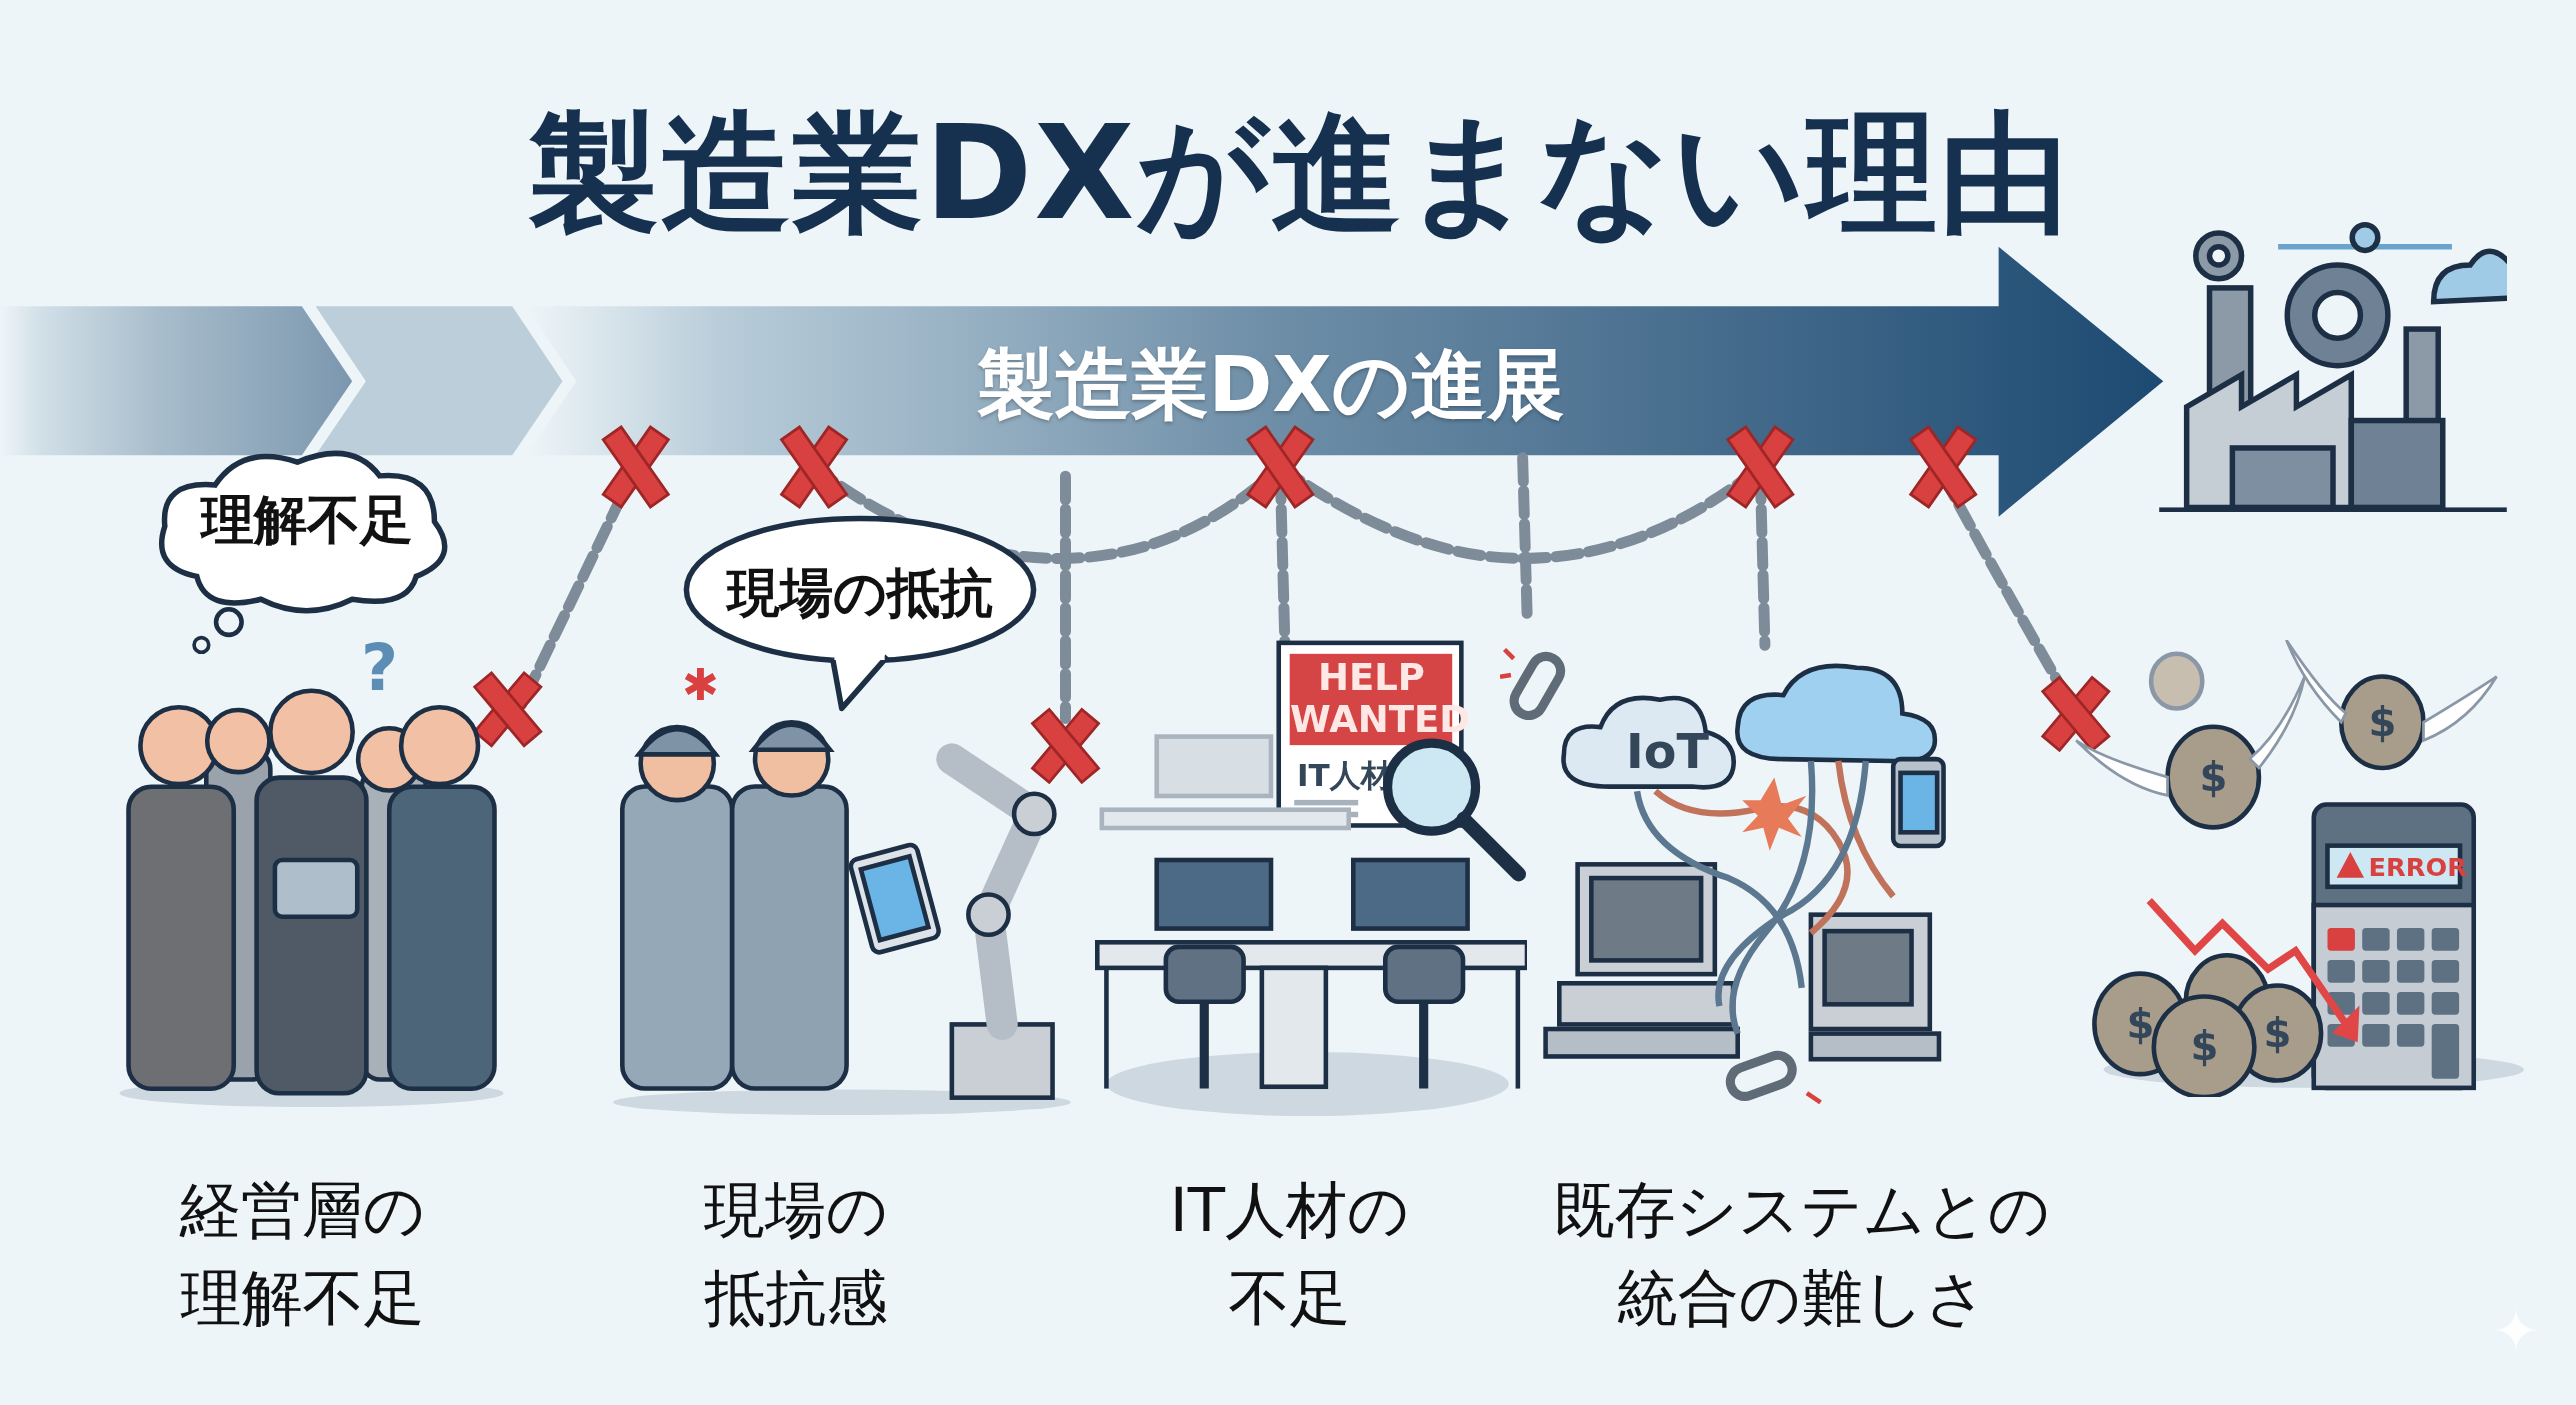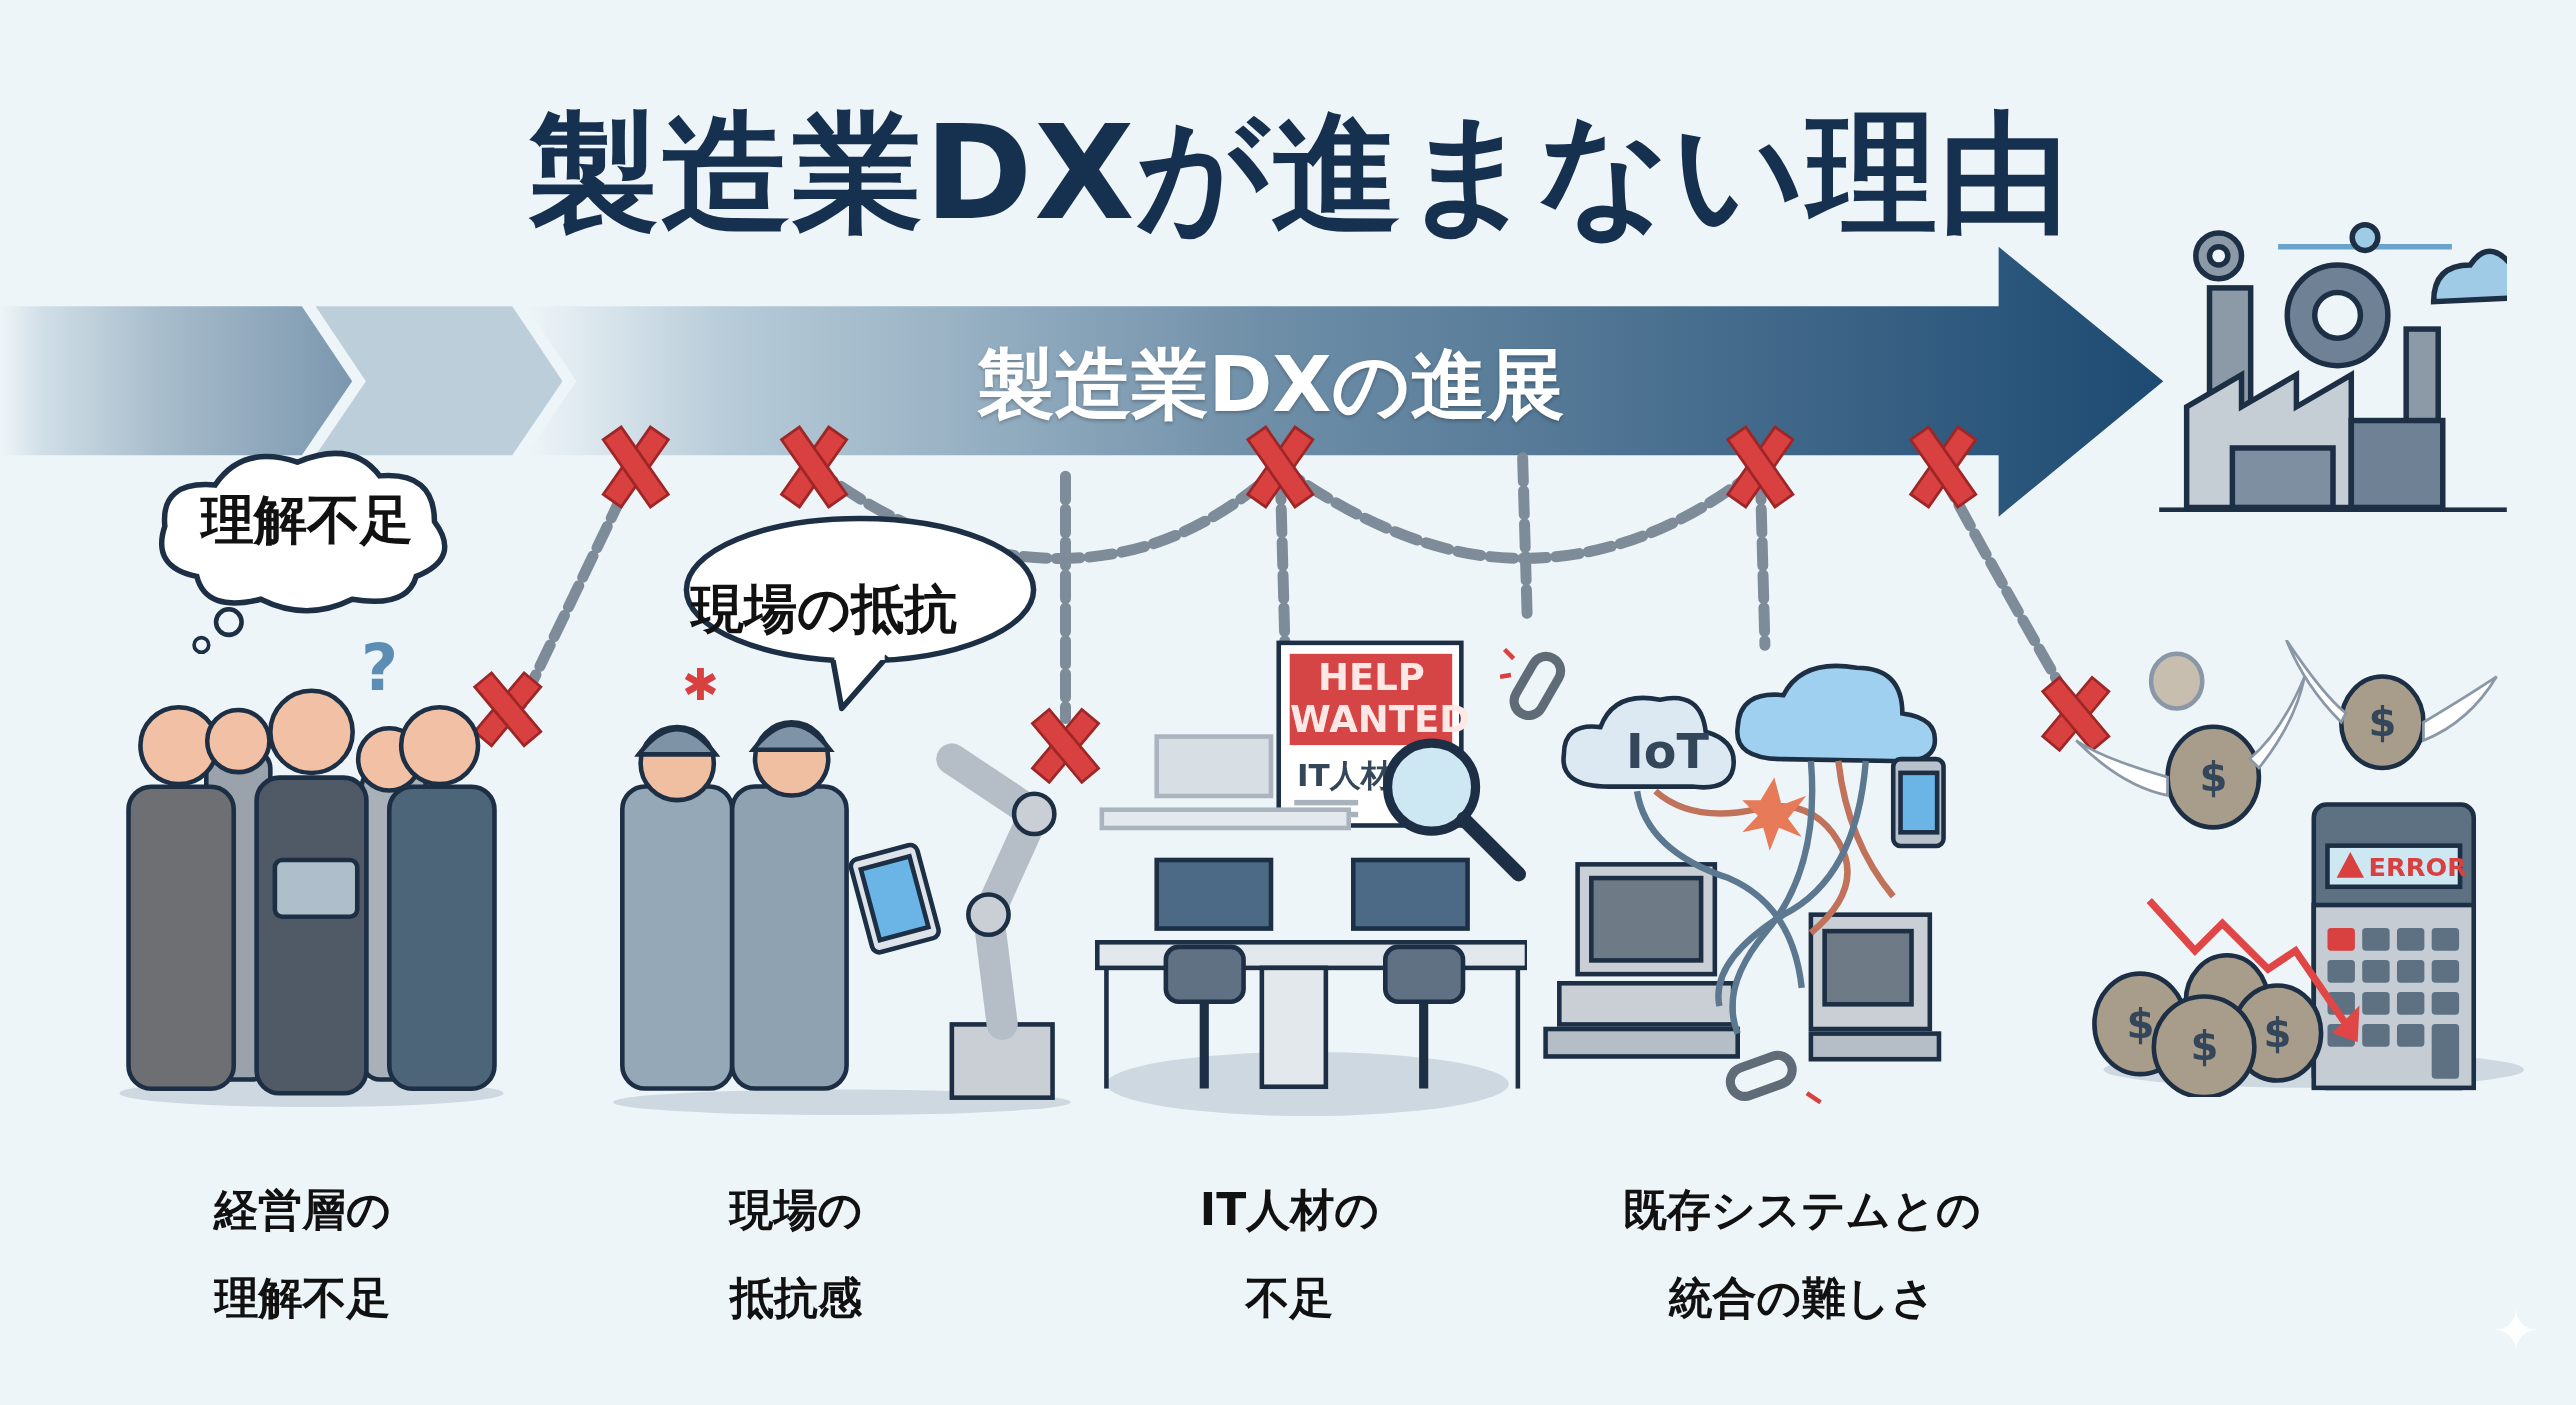--- a/index.html
+++ b/index.html
@@ -19,21 +19,21 @@
   .arrow-label {
     left:896px; top:334px; width:750px; text-align:center;
     font-size:77px; font-weight:bold; color:#ffffff;
     text-shadow:0 1.8px 3.7px rgba(0,0,0,.25);
   }
   
   .cloud-text { font-size:53px; font-weight:bold; color:#111; }
   .bubble-text { font-size:53px; font-weight:bold; color:#111; }
   
   .caption {
-    top:1166px; text-align:center; font-size:44px; font-weight:bold;
+    top:1166px; text-align:center; font-size:61px; font-weight:normal;
     color:#111; line-height:88px; white-space:nowrap;
   }
   .caption span { display:block; }
   .sign-text { font-weight:bold; color:#fde8e6; text-align:center; font-size:37px; line-height:42px; }
 </style>
 </head>
 <body>
 
 <div class="abs title">製造業DXが進まない理由</div>
 
@@ -143,21 +143,21 @@
     <circle cx="360" cy="75" r="42" fill="#f2c1a5"></circle>
     <rect x="180" y="200" width="90" height="62" rx="8" fill="#aebfcb"></rect>
   </g>
 </svg>
 
 <svg class="abs" style="left:677px;top:512px" width="366" height="201" viewBox="0 0 400 220">
   <ellipse cx="200" cy="85" rx="190" ry="78" fill="#fff" stroke="#1d2f45" stroke-width="6"></ellipse>
   <path d="M170 160 L180 215 L230 158" fill="#fff" stroke="#1d2f45" stroke-width="6" stroke-linejoin="round"></path>
   <rect x="172" y="150" width="55" height="12" fill="#fff"></rect>
 </svg>
-<div class="abs bubble-text" style="left:691px;top:574px;width:338px;text-align:left">現場の抵抗</div>
+<div class="abs bubble-text" style="left:691px;top:558px;width:338px;text-align:center">現場の抵抗</div>
 <div class="abs" style="left:682px;top:659px;font-size:44px;color:#d94040;font-weight:bold">✱</div>
 <svg class="abs" style="left:604px;top:704px" width="476" height="412" viewBox="0 0 520 450">
   <ellipse cx="260" cy="435" rx="250" ry="14" fill="#cdd8e0"></ellipse>
   <g stroke="#1d2f45" stroke-width="5">
     <rect x="20" y="90" width="120" height="330" rx="25" fill="#95a8b8"></rect>
     <rect x="140" y="90" width="125" height="330" rx="25" fill="#8ea2b2"></rect>
     <circle cx="80" cy="65" r="40" fill="#f0bfa2"></circle>
     <circle cx="205" cy="60" r="40" fill="#f0bfa2"></circle>
     <path d="M38 55 Q80 0 122 55 Z" fill="#7e93a5"></path>
     <path d="M163 50 Q205 -5 247 50 Z" fill="#7e93a5"></path>

